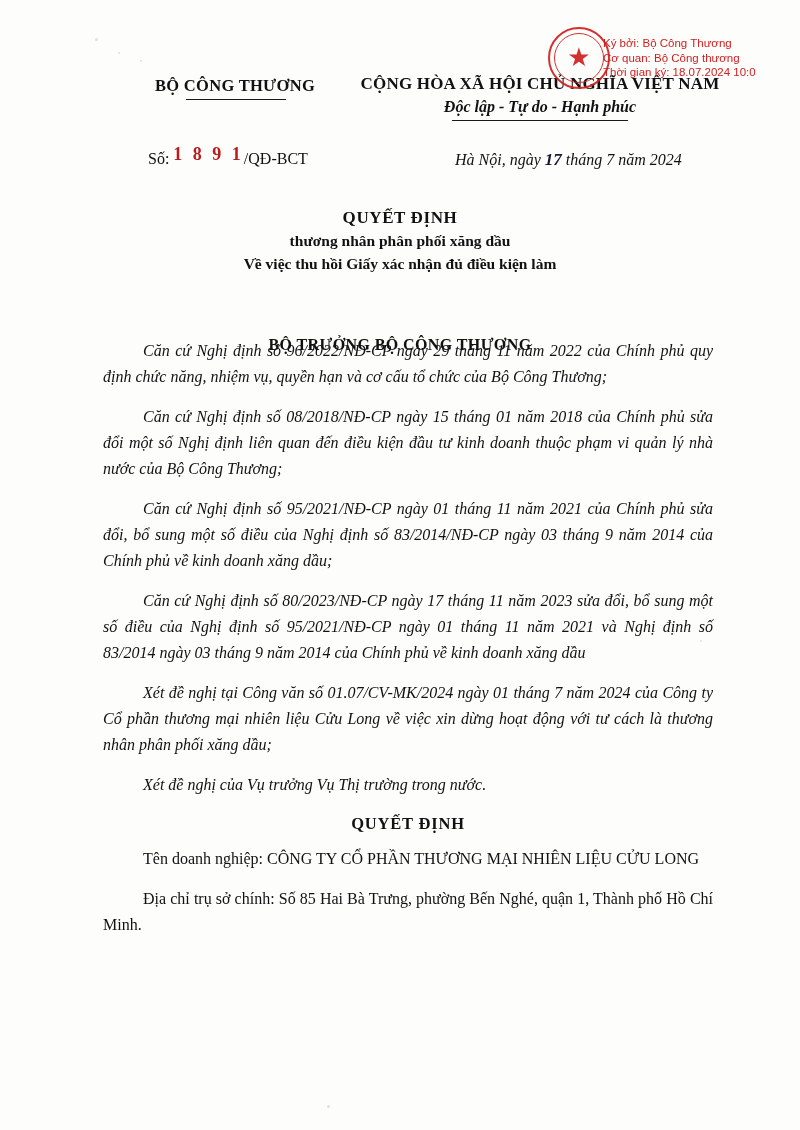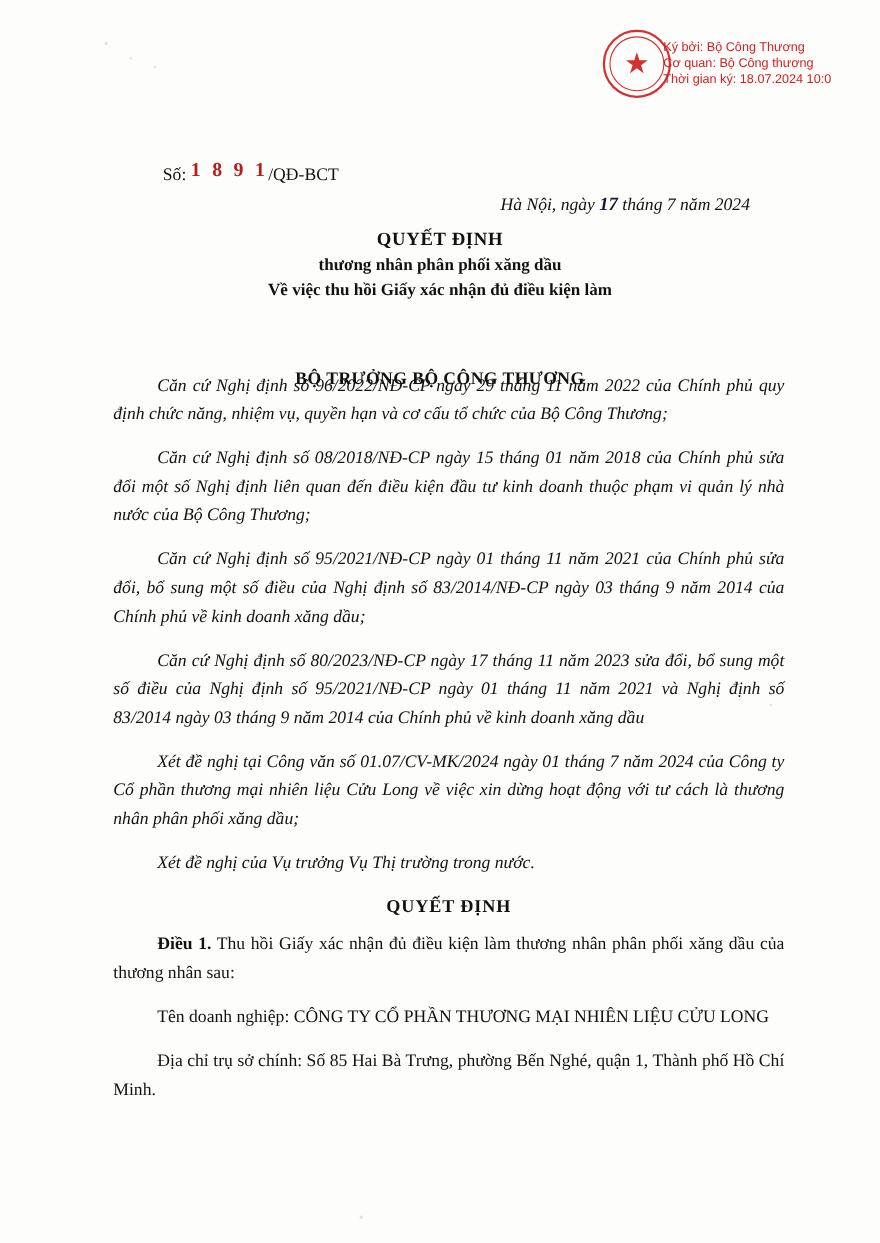--- a/index.html
+++ b/index.html
@@ -101,21 +101,20 @@
     color: #b91c1c;
     position: relative;
     top: -4px;
   }
   .dateline {
     position: absolute;
     top: 150px;
     left: 455px;
     font-size: 16px;
     font-style: italic;
-    margin-top: 26px;
   }
   .dateline .hand-day {
     font-weight: bold;
     font-style: italic;
     color: #15163a;
     font-size: 17px;
   }
 
   
   .seal {
@@ -222,20 +221,28 @@
 <body>
 
 <div class="page">
 
   <div class="speck" style="left:95px;top:38px;width:3px;height:3px;"></div>
   <div class="speck" style="left:118px;top:52px;width:2px;height:2px;"></div>
   <div class="speck" style="left:140px;top:60px;width:2px;height:2px;"></div>
   <div class="speck" style="left:327px;top:1105px;width:3px;height:3px;"></div>
   <div class="speck" style="left:700px;top:640px;width:2px;height:2px;"></div>
 
+  <div class="header">
+    <div class="org-name">BỘ CÔNG THƯƠNG</div>
+    <div class="org-underline"></div>
+
+    <div class="nation">CỘNG HÒA XÃ HỘI CHỦ NGHĨA VIỆT NAM</div>
+    <div class="motto">Độc lập - Tự do - Hạnh phúc</div>
+    <div class="motto-underline"></div>
+  </div>
 
   <div class="seal">
     <span class="star">★</span>
   </div>
   <div class="sig-text">
     <div>Ký bởi: Bộ Công Thương</div>
     <div>Cơ quan: Bộ Công thương</div>
     <div>Thời gian ký: 18.07.2024 10:0</div>
   </div>
 
@@ -261,19 +268,18 @@
   <div class="body">
     <p class="para">Căn cứ Nghị định số 96/2022/NĐ-CP ngày 29 tháng 11 năm 2022 của Chính phủ quy định chức năng, nhiệm vụ, quyền hạn và cơ cấu tổ chức của Bộ Công Thương;</p>
     <p class="para">Căn cứ Nghị định số 08/2018/NĐ-CP ngày 15 tháng 01 năm 2018 của Chính phủ sửa đổi một số Nghị định liên quan đến điều kiện đầu tư kinh doanh thuộc phạm vi quản lý nhà nước của Bộ Công Thương;</p>
     <p class="para">Căn cứ Nghị định số 95/2021/NĐ-CP ngày 01 tháng 11 năm 2021 của Chính phủ sửa đổi, bổ sung một số điều của Nghị định số 83/2014/NĐ-CP ngày 03 tháng 9 năm 2014 của Chính phủ về kinh doanh xăng dầu;</p>
     <p class="para">Căn cứ Nghị định số 80/2023/NĐ-CP ngày 17 tháng 11 năm 2023 sửa đổi, bổ sung một số điều của Nghị định số 95/2021/NĐ-CP ngày 01 tháng 11 năm 2021 và Nghị định số 83/2014 ngày 03 tháng 9 năm 2014 của Chính phủ về kinh doanh xăng dầu</p>
     <p class="para">Xét đề nghị tại Công văn số 01.07/CV-MK/2024 ngày 01 tháng 7 năm 2024 của Công ty Cổ phần thương mại nhiên liệu Cửu Long về việc xin dừng hoạt động với tư cách là thương nhân phân phối xăng dầu;</p>
     <p class="para">Xét đề nghị của Vụ trưởng Vụ Thị trường trong nước.</p>
 
     <div class="decide">QUYẾT ĐỊNH</div>
 
-    <p class="para upright"><span class="art-label">Điều 1.</span><span> Thu hồi Giấy xác nhận đủ điều kiện làm thương nhân phân phối xăng dầu của thương nhân sau:</span></p>
 
     <p class="para upright">Tên doanh nghiệp: CÔNG TY CỔ PHẦN THƯƠNG MẠI NHIÊN LIỆU CỬU LONG</p>
     <p class="para upright">Địa chỉ trụ sở chính: Số 85 Hai Bà Trưng, phường Bến Nghé, quận 1, Thành phố Hồ Chí Minh.</p>
   </div>
 
 </div>
 
 </body></html>

